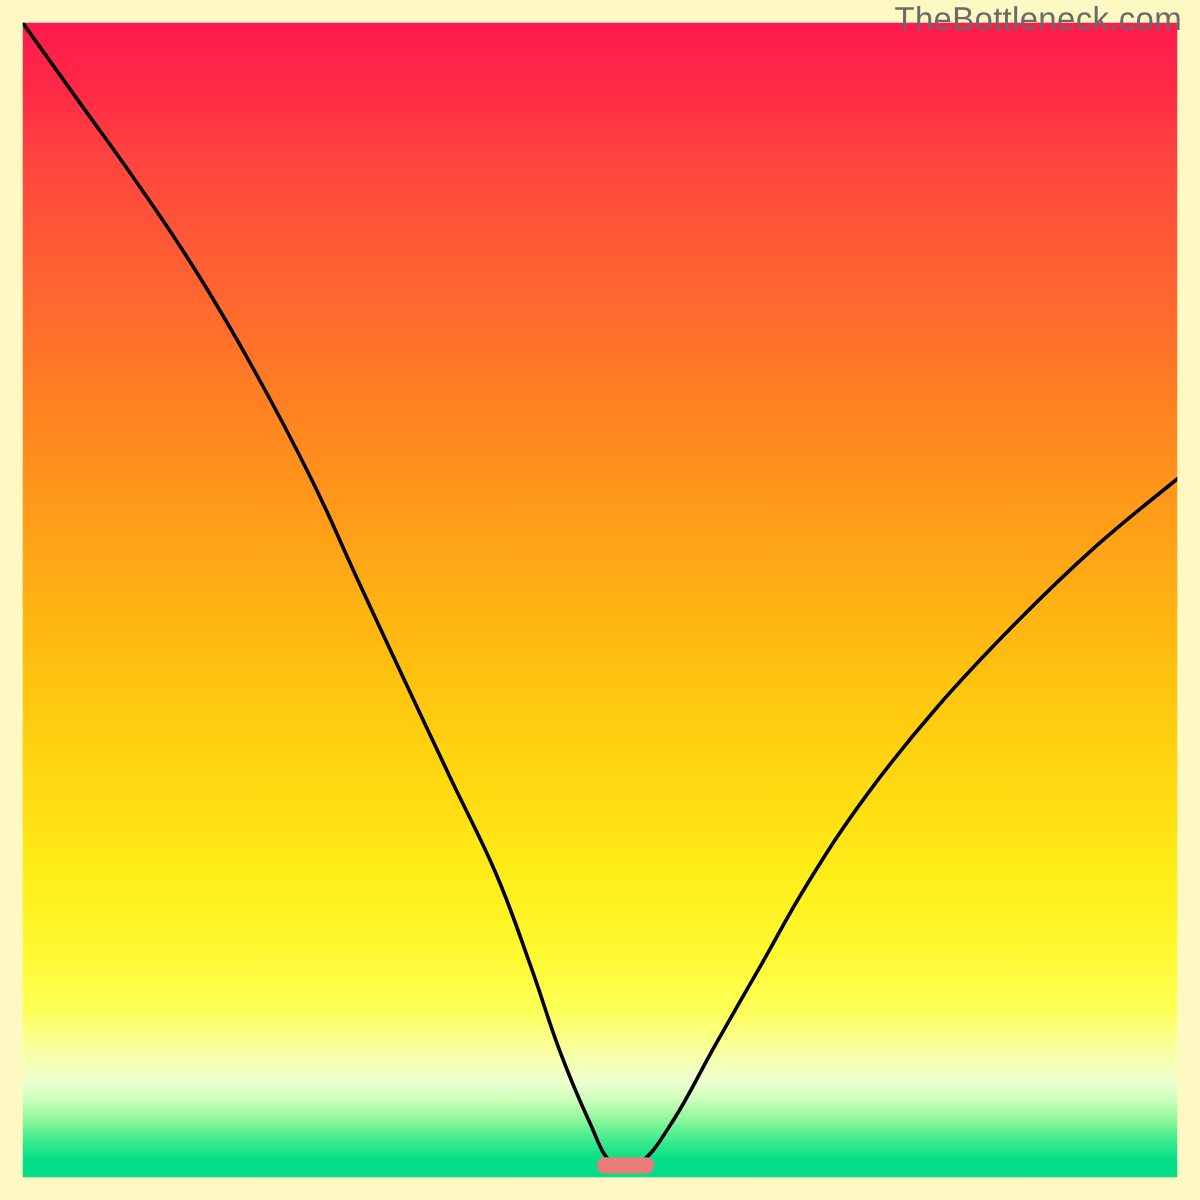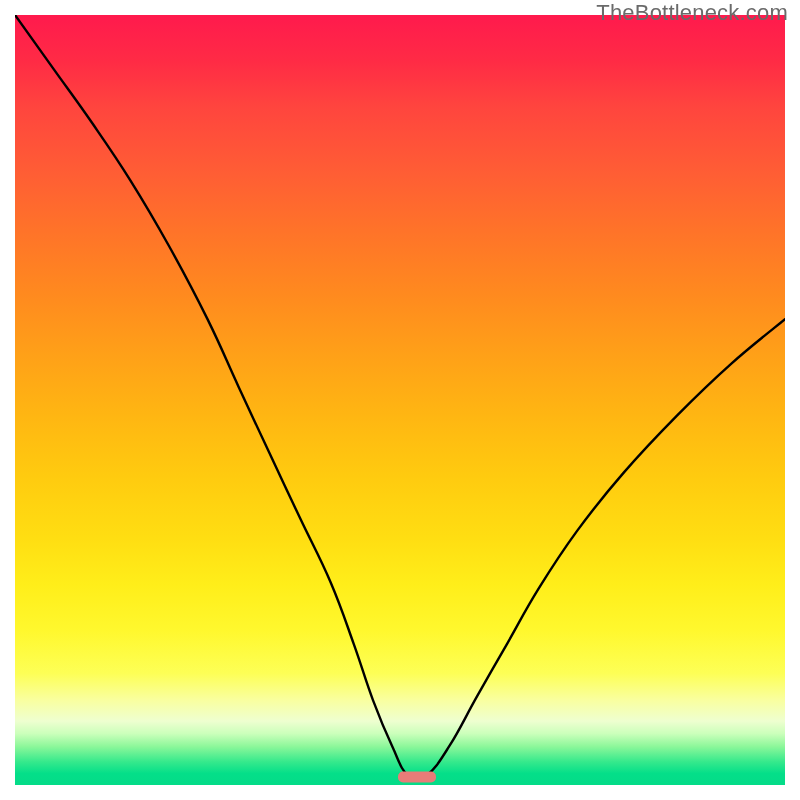--- a/index.html
+++ b/index.html
@@ -7,21 +7,21 @@
     padding: 0;
     width: 800px;
     height: 800px;
     background: #000;
     font-family: Arial, sans-serif;
   }
   .container {
     position: relative;
     width: 800px;
     height: 800px;
-    background: #ffffff;
+    background: #fef9c3;
   }
   .plot-area {
     position: absolute;
     left: 15px;
     top: 15px;
     width: 770px;
     height: 770px;
     overflow: hidden;
   }
   .gradient-bg {

